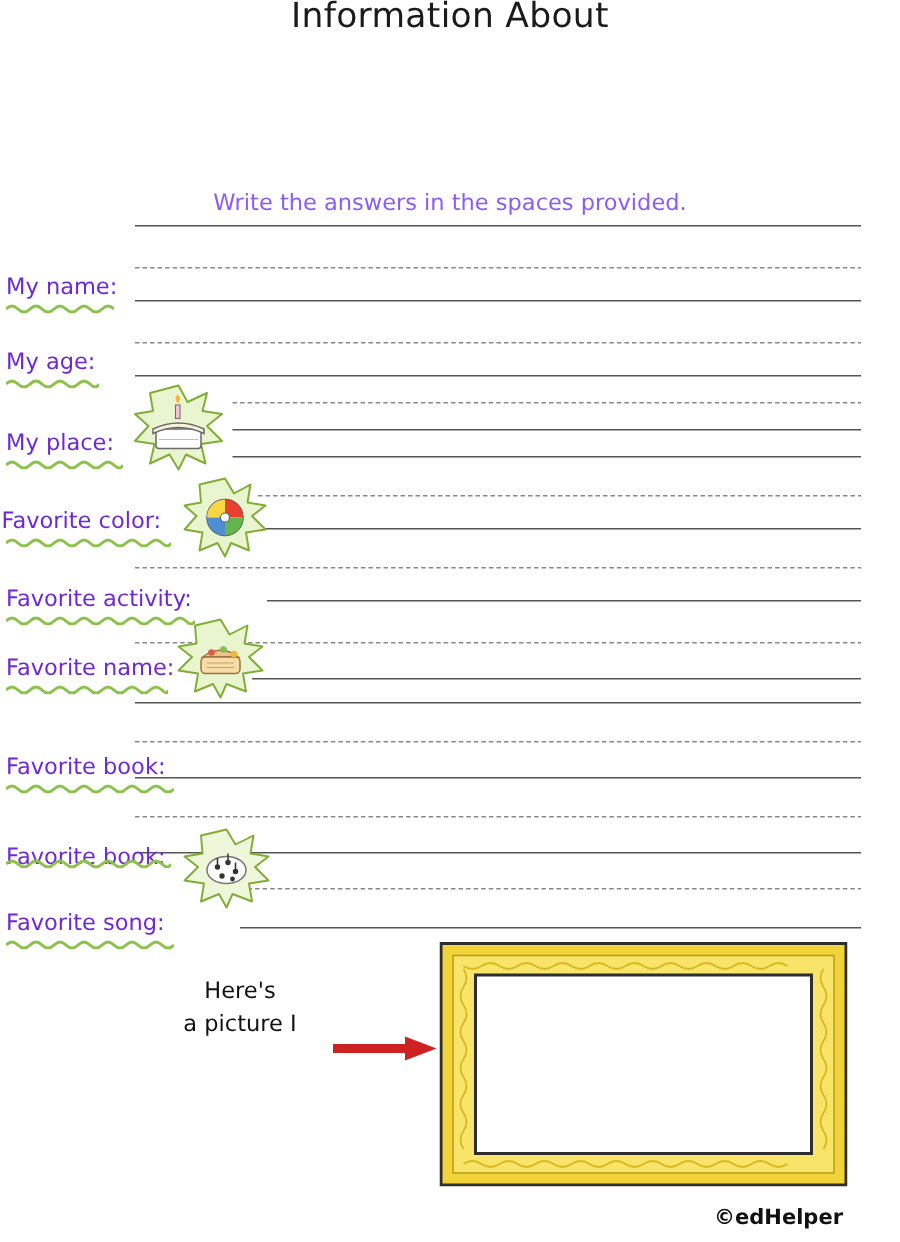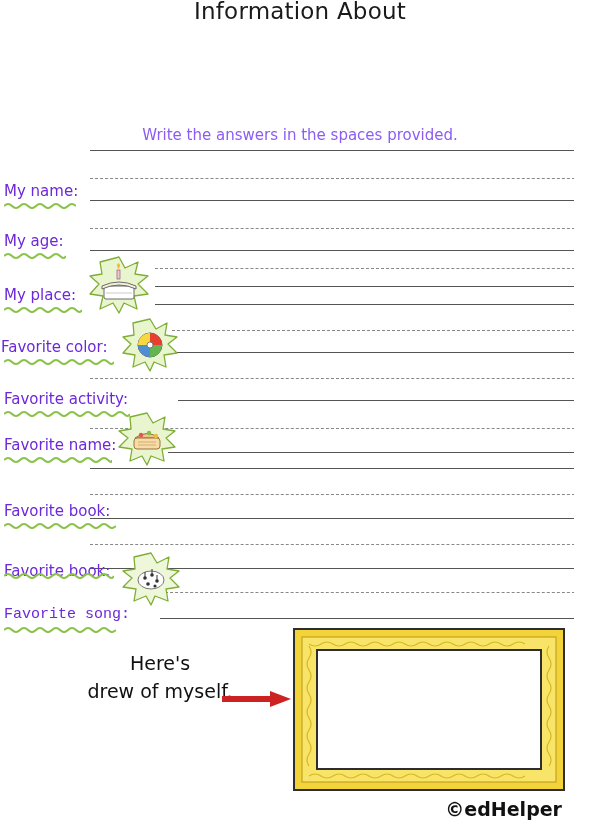--- a/index.html
+++ b/index.html
@@ -82,21 +82,21 @@
     position: absolute;
   }
 
   
   .caption {
     position: absolute;
     left: 40px;
     top: 650px;
     width: 240px;
     text-align: center;
-    font-size: 19px;
+    font-size: 15px;
     font-family: "DejaVu Sans", sans-serif;
     color: #111;
     line-height: 1.45;
   }
   .caption div { white-space: nowrap; }
 
   .arrow {
     position: absolute;
     left: 222px;
     top: 690px;
@@ -111,21 +111,21 @@
     top: 628px;
     width: 272px;
     height: 163px;
   }
 
   
   .footer {
     position: absolute;
     right: 12px;
     bottom: 8px;
-    font-size: 19px;
+    font-size: 14px;
     font-family: "DejaVu Sans", sans-serif;
     font-weight: bold;
     color: #111;
   }
 </style>
 </head>
 <body>
 
 <div id="page">
 
@@ -198,21 +198,21 @@
   <div class="prompt" style="left:4px; top:502px;">Favorite book:</div>
   <svg class="squiggle" style="left:4px; top:522px; width:112px;" viewBox="0 0 112 7" preserveAspectRatio="none">
       <path d="M0 4 Q4 0 8 4 T16 4 T24 4 T32 4 T40 4 T48 4 T56 4 T64 4 T72 4 T80 4 T88 4 T96 4 T104 4 T112 4" fill="none" stroke="#8bc34a" stroke-width="2"></path>
     </svg>
 
   <div class="prompt" style="left:4px; top:562px;">Favorite book:</div>
   <svg class="squiggle" style="left:4px; top:572px; width:110px;" viewBox="0 0 110 7" preserveAspectRatio="none">
       <path d="M0 4 Q4 0 8 4 T16 4 T24 4 T32 4 T40 4 T48 4 T56 4 T64 4 T72 4 T80 4 T88 4 T96 4 T104 4 T110 4" fill="none" stroke="#8bc34a" stroke-width="2"></path>
     </svg>
 
-  <div class="prompt" style="left:4px; top:606px;font-family:Liberation Mono, monospace;">Favorite song:</div>
+  <div class="prompt" style="left:4px; top:606px;">Favorite song:</div>
   <svg class="squiggle" style="left:4px; top:626px; width:112px;" viewBox="0 0 112 7" preserveAspectRatio="none">
       <path d="M0 4 Q4 0 8 4 T16 4 T24 4 T32 4 T40 4 T48 4 T56 4 T64 4 T72 4 T80 4 T88 4 T96 4 T104 4 T112 4" fill="none" stroke="#8bc34a" stroke-width="2"></path>
     </svg>
 
   <div class="burst" style="left:88px; top:256px; width:62px; height:58px;">
     <svg width="62" height="58" viewBox="0 0 62 58" xmlns="http://www.w3.org/2000/svg">
       <path d="M31 1 L37 12 L50 6 L47 18 L60 20 L50 28 L60 38 L46 40 L49 53 L36 47 L31 57 L25 47 L12 53 L15 40 L2 38 L11 28 L2 20 L14 18 L12 6 Z" fill="#e9f5cf" stroke="#7fae35" stroke-width="1.3" stroke-linejoin="round"></path>
       <rect x="16" y="30" width="30" height="13" rx="2" fill="#ffffff" stroke="#6a6a6a" stroke-width="1"></rect>
       <path d="M14 30 Q31 22 48 30 L48 33 Q31 25 14 33 Z" fill="#f6f1d8" stroke="#6a6a6a" stroke-width="1"></path>
       <rect x="29" y="14" width="3" height="9" fill="#f3c6d6" stroke="#8a6070" stroke-width="0.7"></rect>
@@ -255,21 +255,21 @@
         <circle cx="35" cy="29" r="1.8"></circle>
           <circle cx="26" cy="32" r="1.8"></circle>
         <circle cx="33" cy="34" r="1.6"></circle>
       </g>
       <path d="M23 26 v-6 M30 23 v-6 M35 29 v-6" stroke="#333" stroke-width="1"></path>
     </svg>
   </div>
 
   <div class="caption">
     <div>Here's</div>
-    <div>drew of myself.</div>
+    <div>a picture I</div>
   </div>
 
   <div class="arrow">
     <svg width="70" height="18" viewBox="0 0 70 18" xmlns="http://www.w3.org/2000/svg">
       <path d="M0 6 H48 V1 L69 9 L48 17 V12 H0 Z" fill="#cc2222"></path>
     </svg>
   </div>
 
   <div class="frame">
     <svg width="272" height="163" viewBox="0 0 272 163" xmlns="http://www.w3.org/2000/svg">

